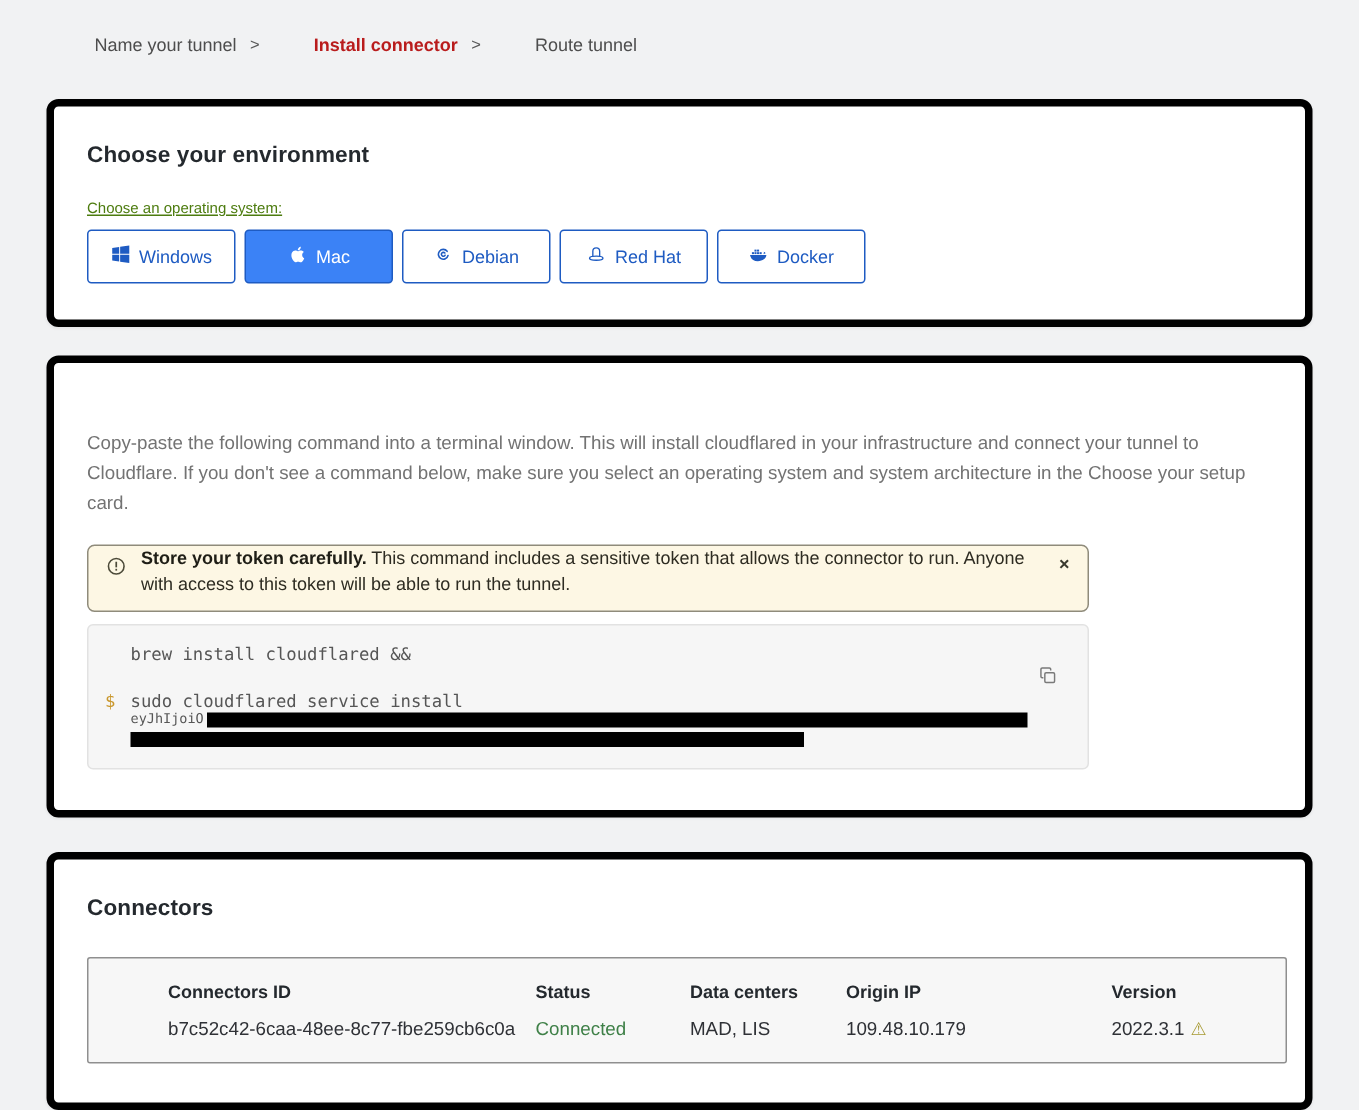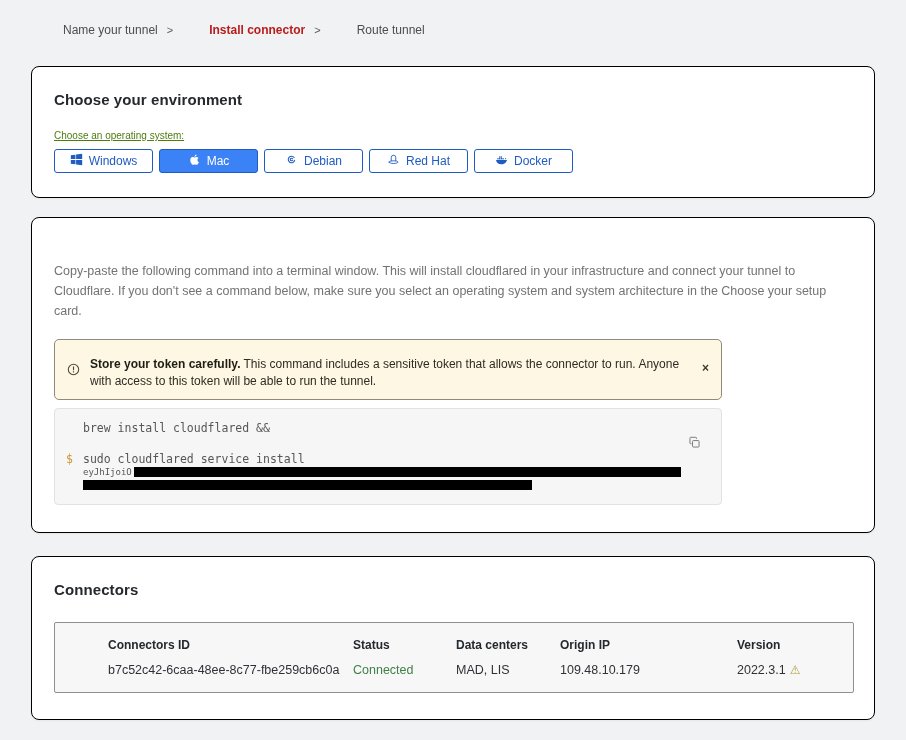--- a/index.html
+++ b/index.html
@@ -13,49 +13,49 @@
 
   
   .breadcrumb { margin-left: 5px; font-size: 12px; color: #4d4d4d; display: flex; align-items: center; }
   .breadcrumb .crumb { cursor: default; margin-left: 27px; }
   .breadcrumb .crumb.current { font-weight: bold; color: #b91c1c; }
   .breadcrumb .sep { margin: 0 9px; color: #5a5a5a; font-size: 11px; }
 
   
   .card {
     background: #ffffff;
-    border: 1px solid #000000;
+    border: 5px solid #000000;
     border-radius: 8px;
     box-shadow: 0 1px 2px rgba(0,0,0,0.05);
     padding: 24px 22px;
   }
   .card h2 { font-size: 15px; font-weight: bold; color: #24292e; letter-spacing: .1px; }
   .card-env { margin-top: 29px; }
   .card-install { margin-top: 19px; padding-bottom: 27px; }
   .card-connectors { margin-top: 23px; padding-bottom: 26px; }
 
   
   .os-label { margin-top: 22px; font-size: 10px; color: #4d7c0f; text-decoration: underline; }
   .os-row { margin-top: 8px; display: flex; gap: 6px; }
   .os-btn {
-    width: 99px; height: 24px;
+    width: 99px; height: 36px;
     display: flex; align-items: center; justify-content: center; gap: 6px;
     background: #fff; color: #1e5bc2;
     border: 1px solid #1e5bc2; border-radius: 3px;
     font-size: 12px; font-family: inherit; cursor: pointer;
   }
   .os-btn.selected { background: #3b82f6; color: #fff; }
   .os-btn svg { width: 13px; height: 13px; flex: 0 0 auto; }
 
   
   .desc { margin-top: 19px; font-size: 12.5px; line-height: 20px; color: #737373; max-width: 800px; }
   .warning {
     margin-top: 18px; width: 668px;
     background: #fdf7e4; border: 1px solid #8f8b7b; border-radius: 5px;
-    padding: 16px 12px 9px 12px;
+    padding: 0 12px 9px 12px;
     display: flex; align-items: flex-start;
   }
   .warning .w-icon { margin-top: 7px; color: #4c4a39; flex: 0 0 auto; }
   .warning .w-icon svg { width: 13px; height: 13px; display: block; }
   .warning .w-text { margin-left: 10px; font-size: 12px; line-height: 17px; color: #2e2c22; flex: 1 1 auto; }
   .warning .w-bold { font-weight: bold; margin-right: 3px; color: #1f1e16; }
   .warning .w-close {
     flex: 0 0 auto; margin-left: 14px; margin-top: 6px;
     background: none; border: none; cursor: pointer;
     font-size: 12px; font-weight: bold; color: #3a3a2e; line-height: 1;

